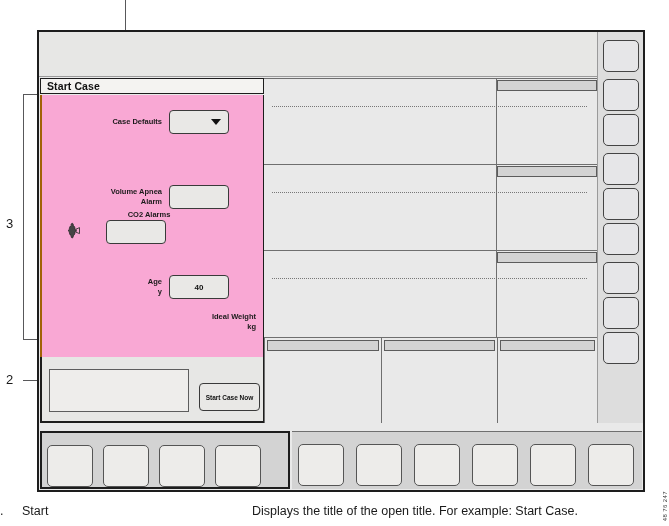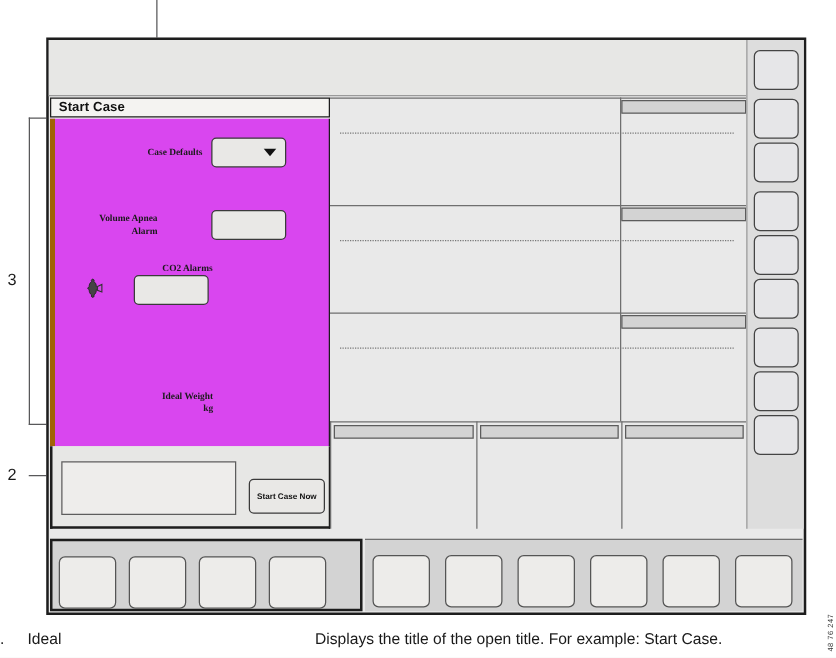--- a/index.html
+++ b/index.html
@@ -81,25 +81,24 @@
     letter-spacing: .1px;
   }
 
   
   .menu-panel {
     position: absolute;
     left: 1px;
     top: 63px;
     width: 224px;
     height: 262px;
-    background: #d946ef;
-    border-left: 4px solid #a16207;
+    background: #f9a8d4;
+    border-left: 2px solid #a16207;
     border-right: 1px solid #1d1d1d;
     box-sizing: border-box;
-    font-family: Liberation Serif, serif;
   }
 
   .field-row {
     position: absolute;
     display: flex;
     align-items: center;
     justify-content: flex-end;
     width: 100%;
   }
   .field-label {
@@ -376,37 +375,44 @@
     </span>
 
     <div class="field-row" style="top:15px;">
       <span class="field-label">Case Defaults</span>
       <div class="field-box">
         <span class="val"></span>
         <span class="dropdown-arrow"></span>
       </div>
     </div>
 
-    <div class="field-row" style="top:73px;gap:36px;">
+    <div class="field-row" style="top:90px;">
       <span class="field-label">Volume Apnea
 Alarm</span>
       <div class="field-box">
         <span class="val"></span>
       </div>
     </div>
 
     <div class="field-row" style="top:115px;flex-direction:column;">
       <span class="field-label">CO2 Alarms</span>
       <div class="field-box">
         <span class="val"></span>
       </div>
     </div>
 
-
-    <div class="field-row" style="top:217px;justify-content:center;">
+    <div class="field-row" style="top:180px;">
+      <span class="field-label">Age
+y</span>
+      <div class="field-box">
+        <span class="val">40</span>
+      </div>
+    </div>
+
+    <div class="field-row" style="top:217px;">
       <span class="field-label">Ideal Weight
 kg</span>
     </div>
   </div>
 
   <div class="menu-footer">
     <div class="info-box"></div>
     <div class="start-btn">
       <span class="lbl">Start Case Now</span>
     </div>
@@ -468,15 +474,15 @@
     <div class="tool-btn" style="left:180px;"></div>
     <div class="tool-btn" style="left:238px;"></div>
     <div class="tool-btn" style="left:296px;"></div>
   </div>
 </div>
 
 <div class="fig-code">48 76 247</div>
 
 <div class="caption">
   <span class="cap-num">.</span>
-  <span class="cap-term">Ideal</span>
+  <span class="cap-term">Start</span>
   <span class="cap-desc">Displays the title of the open title. For example: Start Case.</span>
 </div>
 
 </body></html>

